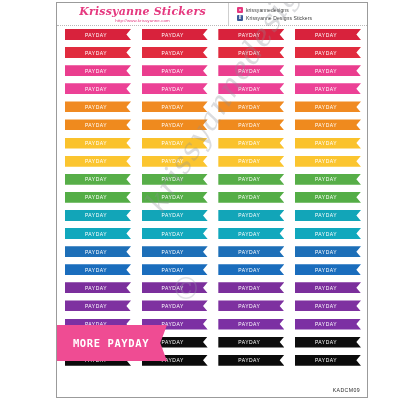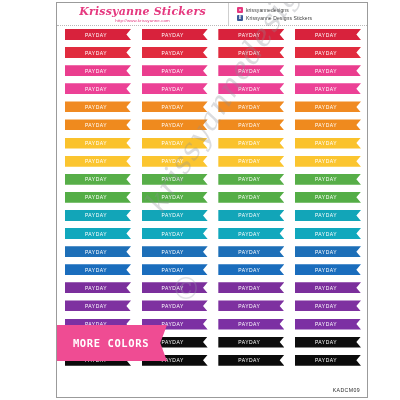--- a/index.html
+++ b/index.html
@@ -454,19 +454,19 @@
           </div>
         </div>
       </div>
 
     <div id="watermark">
       <div id="wm-text">krissyannedesigns</div>
       <div id="wm-c">©</div>
     </div>
 
     <div id="more-colors">
-      <div>MORE COLORS</div>
+      <div>MORE PAYDAY</div>
     </div>
 
     <div id="sku">KADCM09</div>
 
   </div>
 </div>
 
 </body></html>

